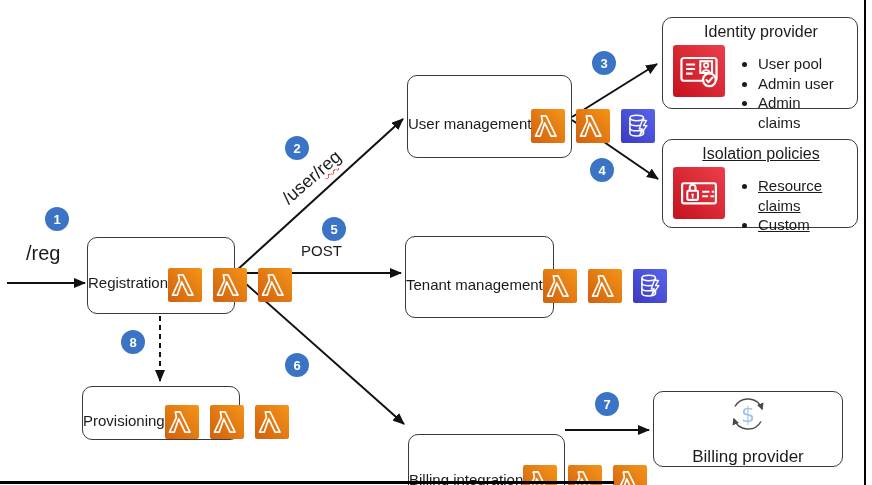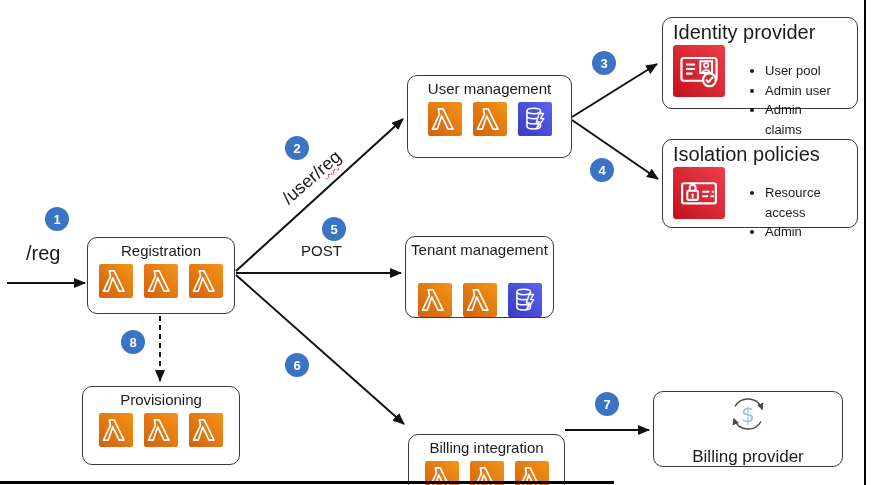--- a/index.html
+++ b/index.html
@@ -1,28 +1,28 @@
 <!DOCTYPE html>
 <html><head>
 <meta charset="utf-8">
 <style>
   html,body{margin:0;padding:0;background:#fff;}
   .stage{position:relative;width:872px;height:485px;background:#fff;overflow:hidden;
          font-family:"Liberation Sans","DejaVu Sans",sans-serif;color:#1b1b1b;}
   .stage svg.arrows{position:absolute;left:0;top:0;width:872px;height:485px;pointer-events:none;}
   .box{position:absolute;background:#fff;border:1.6px solid #3a3a3a;border-radius:10px;box-sizing:border-box;}
-  .svcbox{display:flex;flex-direction:column;align-items:center;justify-content:flex-start;padding-top:3px;}
+  .svcbox{display:flex;flex-direction:row;align-items:center;justify-content:flex-start;padding-top:14px;}
   .svcbox .title{font-size:15px;line-height:19px;white-space:nowrap;}
   .iconrow{display:flex;gap:11px;margin-top:4px;}
   .svc{width:34px;height:34px;display:block;}
   .infobox{padding:4px 8px 4px 10px;display:flex;flex-direction:column;}
-  .infobox .title{font-size:20px;line-height:20px;}
+  .infobox .title{font-size:16px;text-align:center;line-height:20px;}
   .inforow{display:flex;align-items:flex-start;gap:8px;margin-top:3px;}
   .bigicon{width:52px;height:52px;flex:0 0 auto;display:block;}
-  .infobox ul{margin:16px;padding-left:16px;font-size:13px;line-height:19.5px;list-style:disc;}
+  .infobox ul{margin:9px;padding-left:16px;font-size:15px;line-height:19.5px;list-style:disc;}
   .provbox{display:flex;align-items:center;justify-content:center;gap:10px;}
   .provbox .title{font-size:17px;}
   .badge{position:absolute;width:24px;height:24px;border-radius:50%;
          display:flex;align-items:center;justify-content:center;
          color:#fff;font-size:13px;font-weight:bold;}
   .freelabel{position:absolute;white-space:nowrap;}
   .lbl-reg{left:26px;top:242px;font-size:20px;}
   .lbl-post{left:301px;top:242px;font-size:15px;}
   .lbl-userreg{left:253px;top:167px;width:118px;font-size:18px;text-align:center;
                transform:rotate(-41deg);transform-origin:center;}
@@ -116,21 +116,21 @@
         </svg>
       <svg class="svc">
           <use href="#i-lambda"></use>
         </svg>
       <svg class="svc">
           <use href="#i-lambda"></use>
         </svg>
     </div>
   </div>
 
-  <div class="box svcbox" style="left:82px;top:386px;width:158px;height:79px;">
+  <div class="box svcbox" style="left:82px;top:386px;width:158px;height:54px;">
     <div class="title">Provisioning</div>
     <div class="iconrow">
       <svg class="svc">
           <use href="#i-lambda"></use>
         </svg>
       <svg class="svc">
           <use href="#i-lambda"></use>
         </svg>
       <svg class="svc">
           <use href="#i-lambda"></use>
@@ -190,29 +190,29 @@
           <use href="#i-card"></use>
         </svg>
       <ul>
         <li>User pool</li>
         <li>Admin user</li>
         <li>Admin claims</li>
       </ul>
     </div>
   </div>
 
-  <div class="box infobox" style="left:662px;top:139px;width:196px;height:89px;">
+  <div class="box infobox" style="left:662px;top:139px;width:196px;height:89px;text-decoration:underline;">
     <div class="title">Isolation policies</div>
     <div class="inforow">
       <svg class="bigicon">
           <use href="#i-lock"></use>
         </svg>
       <ul>
-        <li>Resource access</li>
-        <li>Admin</li>
+        <li>Resource claims</li>
+        <li>Custom</li>
       </ul>
     </div>
   </div>
 
   <div class="box provbox" style="left:653px;top:391px;width:190px;height:76px;flex-direction:column;">
     <svg style="width:46px;height:46px;flex:0 0 auto;">
         <use href="#i-cycle"></use>
       </svg>
     <div class="title">Billing provider</div>
   </div>

